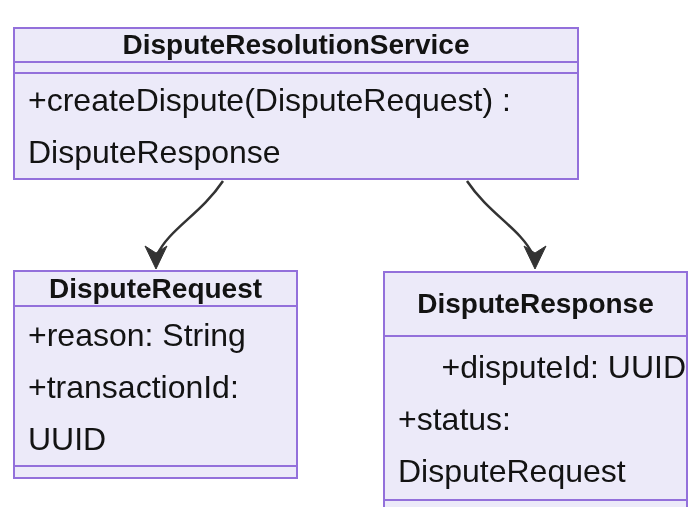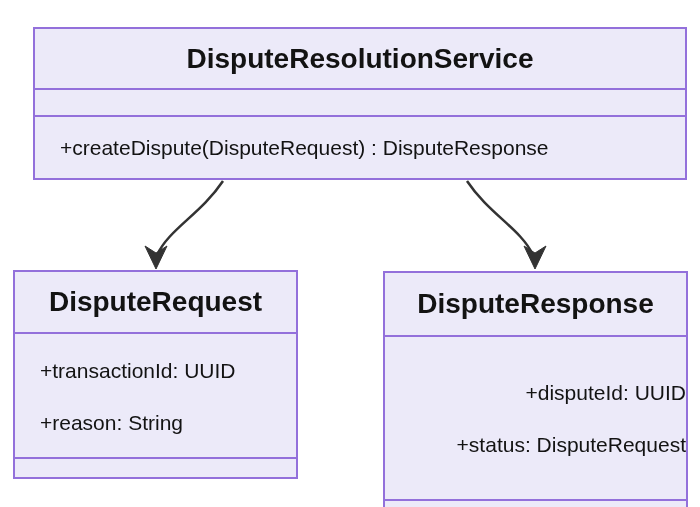--- a/index.html
+++ b/index.html
@@ -53,27 +53,27 @@
     font-size: 28px;
     letter-spacing: 0px;
   }
   .compartment {
     border-top: 2px solid var(--box-border);
   }
   .members {
     display: flex;
     flex-direction: column;
     justify-content: center;
-    font-size: 21px;
-    padding-left: 25px;
+    font-size: 32px;
+    padding-left: 13px;
     line-height: 52px;
   }
 
   
-  .box-service { left: 13px; top: 27px; width: 654px; height: 153px; margin-left: 20px; }
+  .box-service { left: 13px; top: 27px; width: 566px; height: 153px; }
   .box-service .class-title { height: 59px; }
   .box-service .attrs { height: 27px; }
   .box-service .methods { flex: 1; }
 
   
   .box-request { left: 13px; top: 270px; width: 285px; height: 209px; }
   .box-request .class-title { height: 60px; }
   .box-request .attrs { flex: 1; padding-top: 2px; }
   .box-request .methods { height: 20px; }
 
@@ -103,22 +103,22 @@
     <div class="class-title">DisputeResolutionService</div>
     <div class="compartment attrs"></div>
     <div class="compartment methods members">
       <div>+createDispute(DisputeRequest) : DisputeResponse</div>
     </div>
   </div>
 
   <div class="class-box box-request">
     <div class="class-title">DisputeRequest</div>
     <div class="compartment attrs members">
+      <div>+reason: String</div>
       <div>+transactionId: UUID</div>
-      <div>+reason: String</div>
     </div>
     <div class="compartment methods"></div>
   </div>
 
   <div class="class-box box-response">
     <div class="class-title">DisputeResponse</div>
     <div class="compartment attrs members">
       <div>+disputeId: UUID</div>
       <div>+status: DisputeRequest</div>
     </div>

